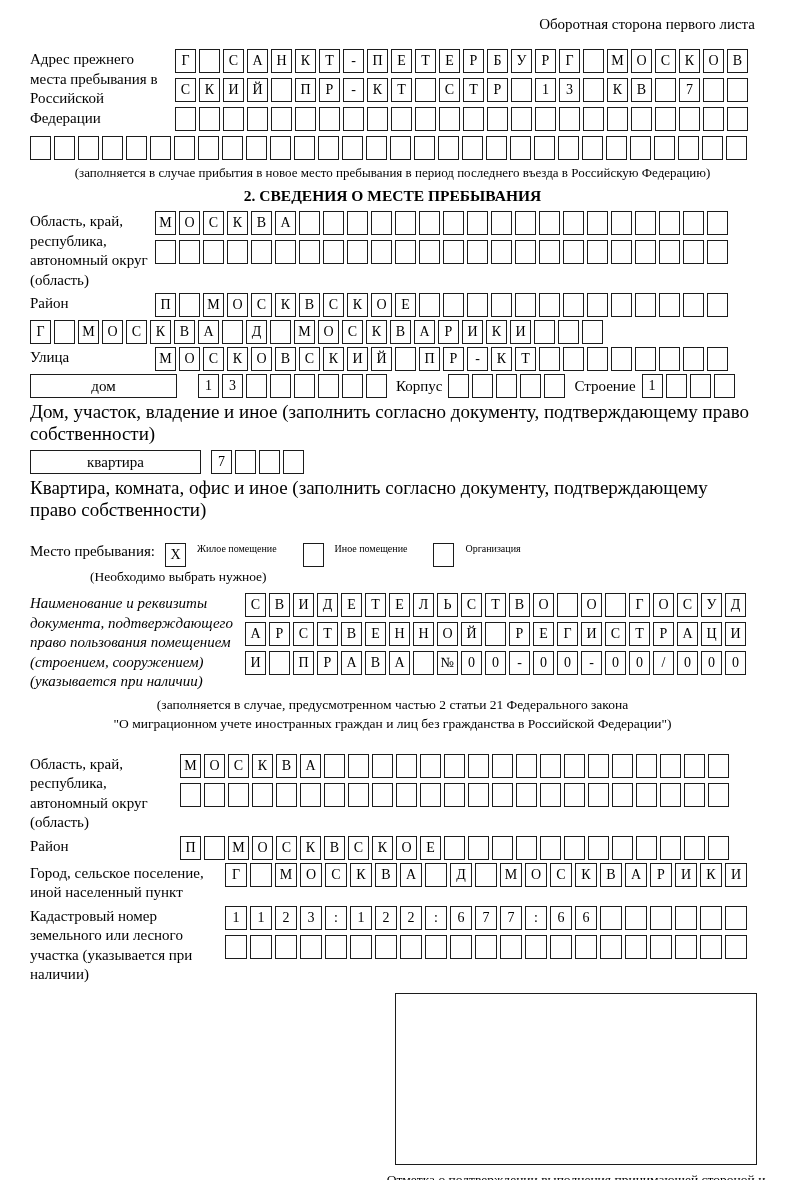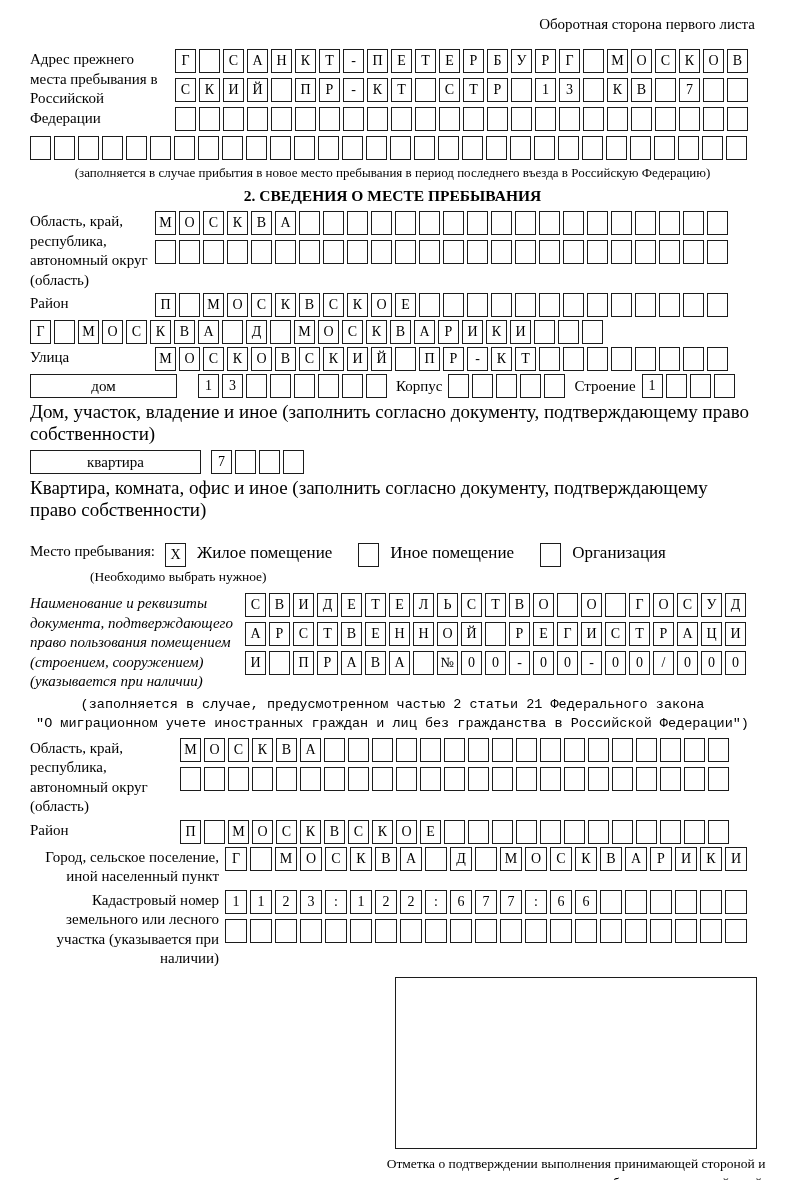--- a/index.html
+++ b/index.html
@@ -10,21 +10,21 @@
     color:#000; position:relative; overflow:hidden;
   }
   .page { padding:16px 45px 0 30px; }
 
   .header-note { text-align:right; font-size:15px; margin-bottom:16px; }
 
   .field { display:flex; margin-bottom:3px; }
   .field-label { flex:0 0 145px; font-size:15px; line-height:1.3; padding-top:1px; padding-right:6px; }
   .field-label.w125 { flex:0 0 125px; }
   .field-label.w150 { flex:0 0 150px; }
-  .field-label.w195 { flex:0 0 195px;text-align:right; }
+  .field-label.w195 { flex:0 0 195px; }
   .field-label.w215 { flex:0 0 215px;font-style:italic; }
 
   .boxes { display:flex; flex-wrap:nowrap; margin-bottom:5px; }
   .boxes:last-child { margin-bottom:0; }
   .cell {
     width:21px; height:24px; flex:0 0 auto;
     border:1.5px solid #1c1c1c; margin-right:3px;
     display:inline-flex; align-items:center; justify-content:center;
     font-size:14px; line-height:1;
   }
@@ -42,24 +42,24 @@
     border:1.5px solid #1c1c1c; height:24px;
     display:flex; align-items:center; justify-content:center;
     font-size:15px; flex:0 0 auto;
   }
   .dom-box { width:147px; margin-right:21px; }
   .kv-box  { width:171px; margin-right:10px; }
   .inline-label { font-size:15px; margin:0 6px 0 6px; white-space:nowrap; }
 
   .mesto-row { display:flex; align-items:flex-start; margin-top:22px; margin-bottom:2px; }
   .mesto-row .lbl { font-size:15px; margin-right:10px; white-space:nowrap; }
-  .mesto-row .opt-label { font-size:17px; margin:0 26px 0 8px; white-space:nowrap; }
+  .mesto-row .opt-label { font-size:10px; margin:0 26px 0 8px; white-space:nowrap; }
   .mesto-note { font-size:13.5px; width:480px; margin-left:60px; margin-bottom:8px; }
 
-  .sub-caption { font-size:13.5px; text-align:center; line-height:1.45; margin-bottom:4px;font-family:Liberation Mono, monospace; }
+  .sub-caption { font-size:13.5px; text-align:center; line-height:1.45; margin-bottom:20px; }
 
   .stamp-wrap { margin-top:8px; }
   .stamp-box {
     width:362px; height:172px; border:1.6px solid #1c1c1c;
     margin-left:365px;
   }
   .stamp-caption {
     width:400px; margin-left:346px; margin-top:6px;
     font-size:13.5px; text-align:center; line-height:1.4;
   }

